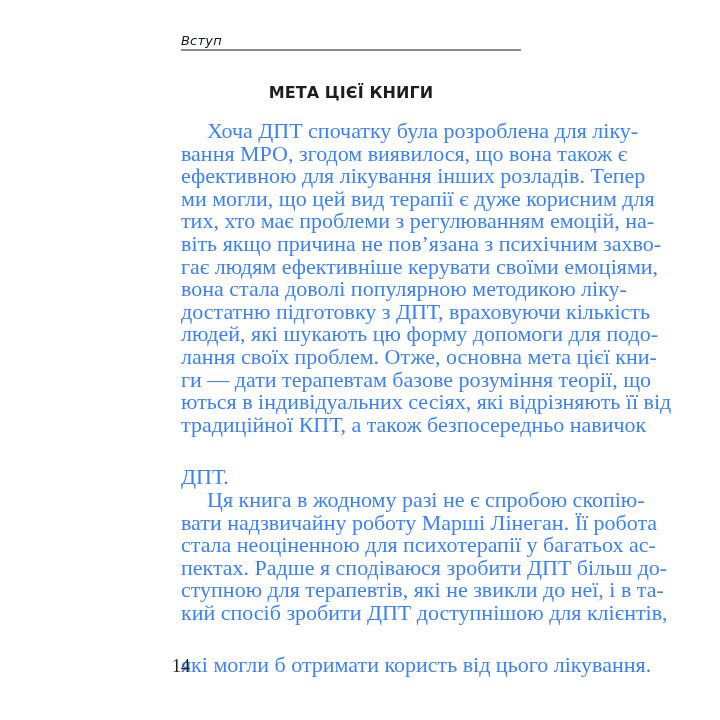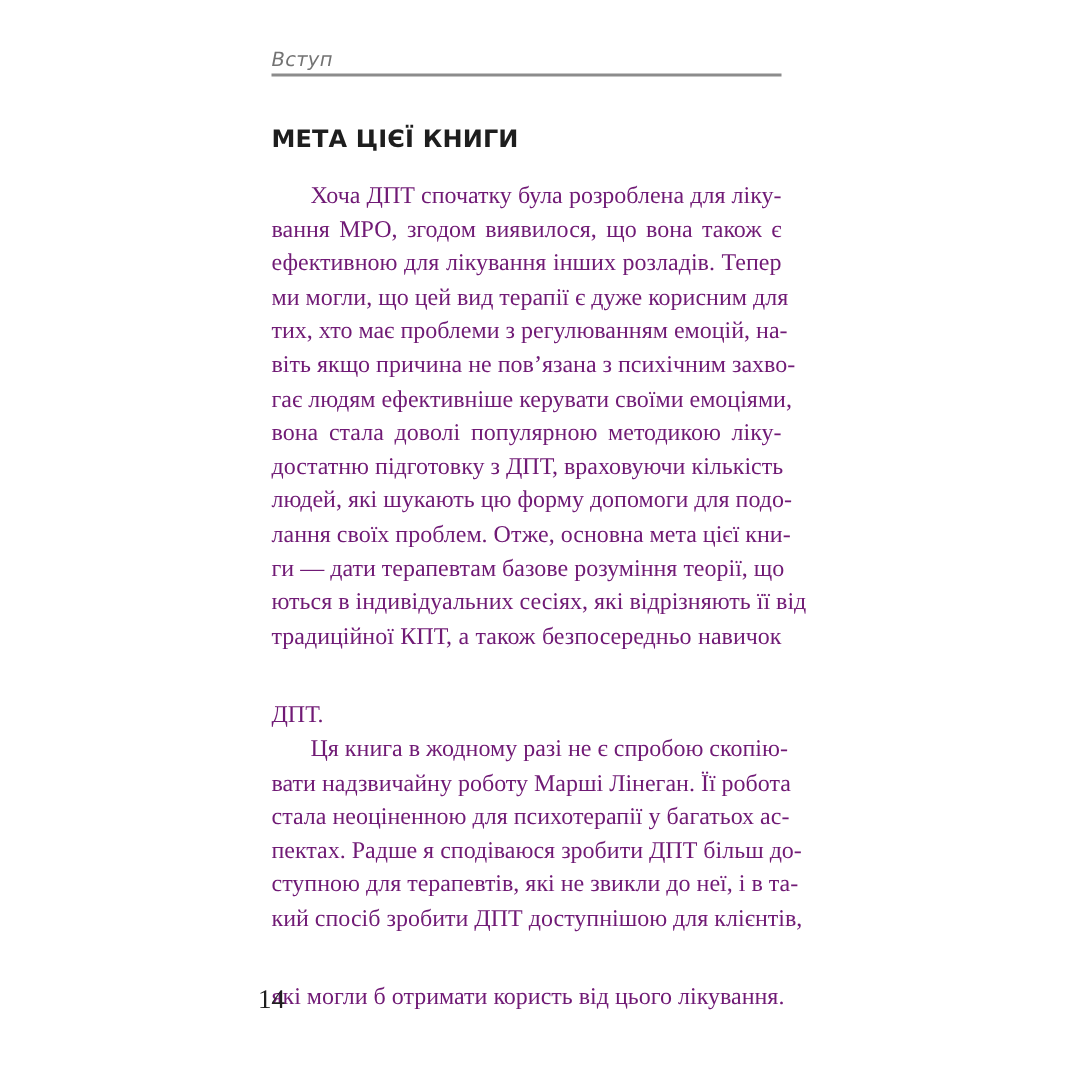--- a/index.html
+++ b/index.html
@@ -1,35 +1,35 @@
 <!DOCTYPE html>
 <html><head>
 <meta charset="utf-8">
 <style>
   html, body { margin:0; padding:0; background:#ffffff; }
   body { width:720px; height:720px; position:relative; overflow:hidden; }
   .page { position:absolute; left:0; top:0; width:720px; height:720px; background:#ffffff; }
   .running-head {
     position:absolute; left:181px; top:33px; width:340px;
     font-family:"DejaVu Sans", sans-serif; font-style:italic;
-    font-size:13px; color:#737373; letter-spacing:0.2px;
+    font-size:13px; color:#0f172a; letter-spacing:0.2px;
   }
   .head-rule {
     position:absolute; left:181px; top:49px; width:340px; height:2px;
     background:#8c8c8c;
   }
   .section-title {
-    position:absolute; left:181px; top:83px; width:340px; 
+    position:absolute; left:181px; top:83px; width:340px; text-align:center;
     font-family:"DejaVu Sans", sans-serif; font-weight:bold;
     font-size:16px; color:#1e1e1e; letter-spacing:0.1px;
   }
   .body-text {
     position:absolute; left:181px; top:120px; width:340px;
-    font-family:"Liberation Serif", serif; font-size:16px;
-    line-height:22.6px; color:#701a75;
+    font-family:"Liberation Serif", serif; font-size:22px;
+    line-height:22.6px; color:#3b82f6;
   }
   .line { display:block; white-space:nowrap; text-align:justify; text-align-last:justify; height:22.6px; }
   .line.last { text-align-last:left;margin-top:30px; }
   .line.indent { padding-left:26px; }
   .page-number {
     position:absolute; left:172px; top:656px; width:340px; text-align:left;
     font-family:"Liberation Serif", serif; font-size:18px; color:#1f1f1f;
   }
 </style>
 </head>

